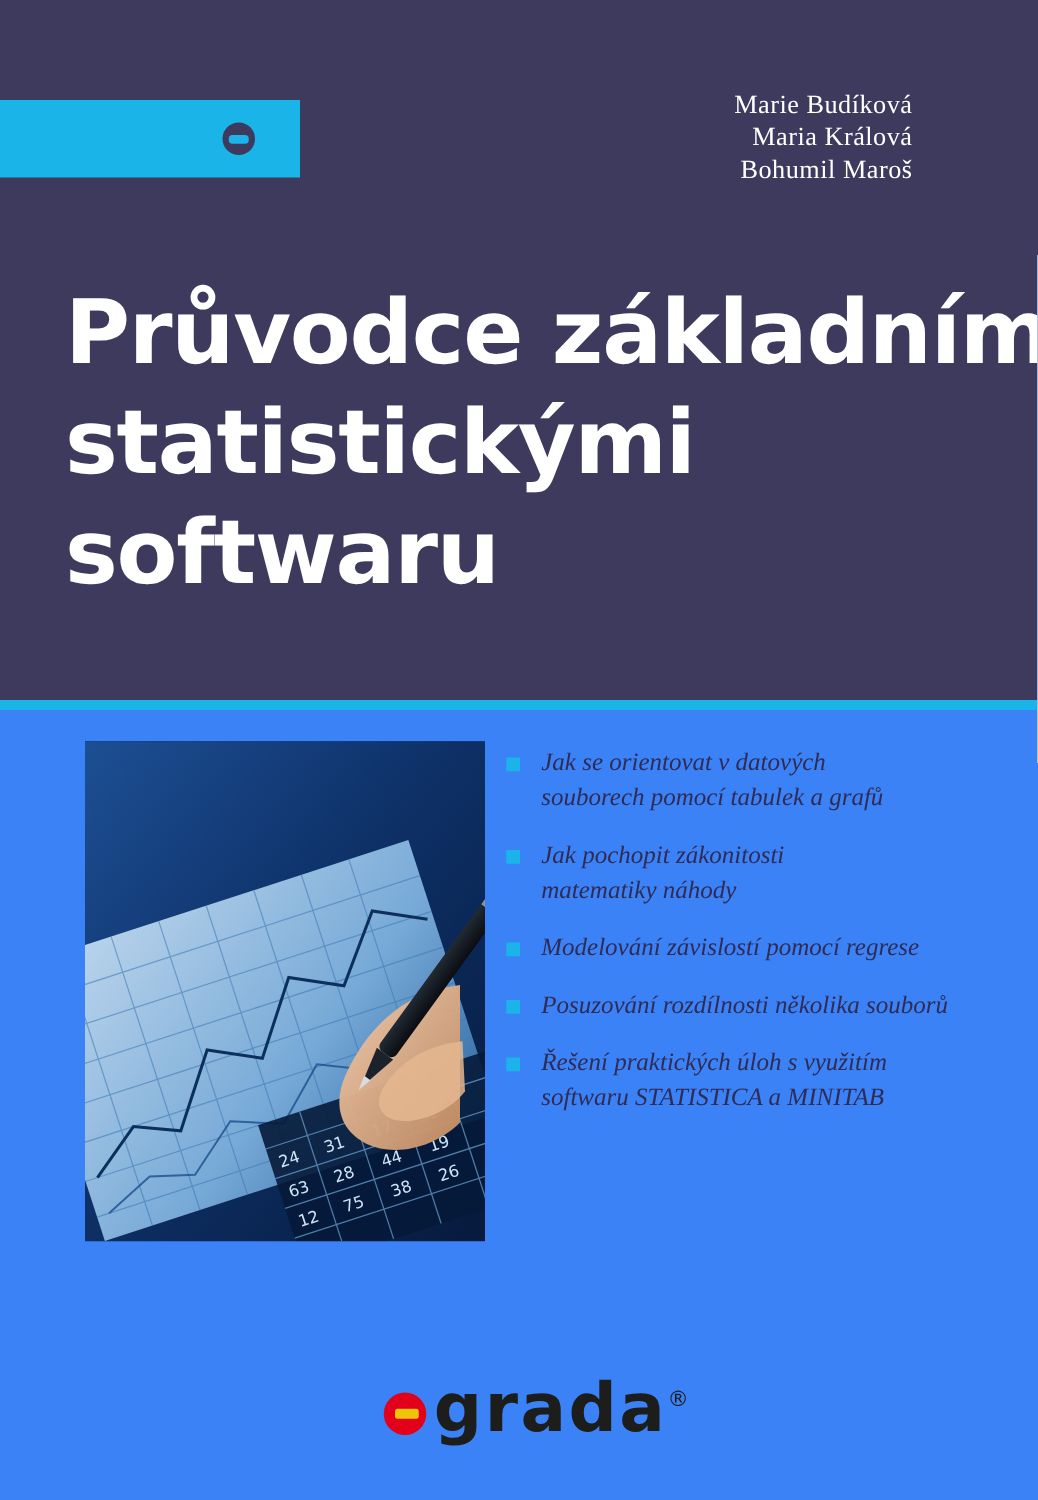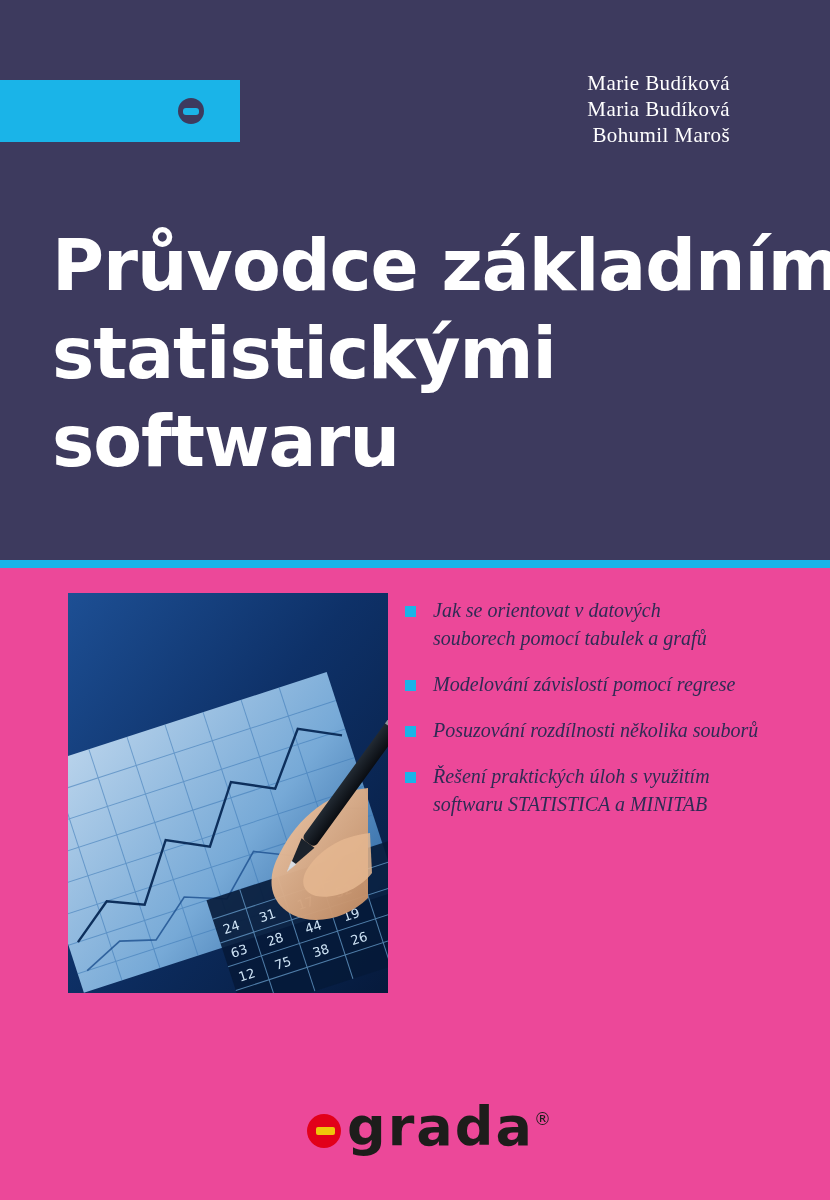--- a/index.html
+++ b/index.html
@@ -8,21 +8,21 @@
     background: #ffffff;
   }
   body {
     font-family: "Liberation Sans", sans-serif;
   }
   .cover {
     position: relative;
     width: 830px;
     height: 1200px;
     overflow: hidden;
-    background: #ec4899;
+    background: #3b82f6;
   }
 
   
   .top-panel {
     position: absolute;
     left: 0;
     top: 0;
     width: 830px;
     height: 560px;
     background: #3d3a5e;
@@ -185,21 +185,21 @@
   <div class="cyan-strip"></div>
 
   <div class="logo-block">
     <div class="logo-mark">
       <div class="inner"></div>
     </div>
   </div>
 
   <div class="authors">
     <div>Marie Budíková</div>
-    <div>Maria  Budíková</div>
+    <div>Maria  Králová</div>
     <div>Bohumil Maroš</div>
   </div>
 
   <div class="title">
     <span class="line">Průvodce základními</span>
     <span class="line">statistickými</span>
     <span class="line">softwaru</span>
   </div>
 
   <div class="photo">
@@ -290,20 +290,22 @@
   </div>
 
   <div class="bullets">
     <div class="bullet-item">
       <span class="dot"></span>
       <span style="white-space:pre-line">Jak se orientovat v datových
 souborech pomocí tabulek a grafů</span>
     </div>
     <div class="bullet-item">
       <span class="dot"></span>
+      <span style="white-space:pre-line">Jak pochopit zákonitosti
+matematiky náhody</span>
     </div>
     <div class="bullet-item">
       <span class="dot"></span>
       <span style="white-space:pre-line">Modelování závislostí pomocí regrese</span>
     </div>
     <div class="bullet-item">
       <span class="dot"></span>
       <span style="white-space:pre-line">Posuzování rozdílnosti několika souborů</span>
     </div>
     <div class="bullet-item">

